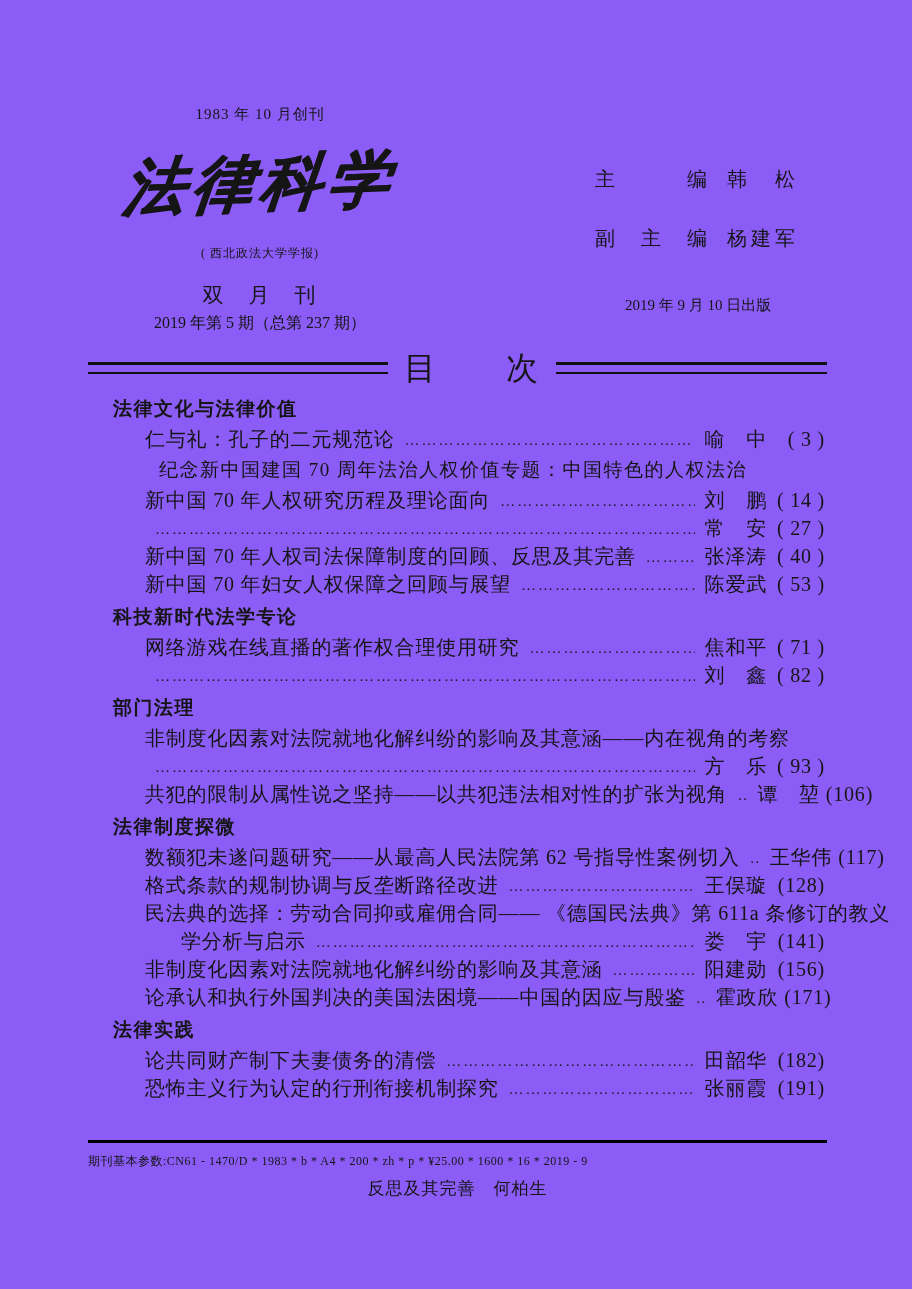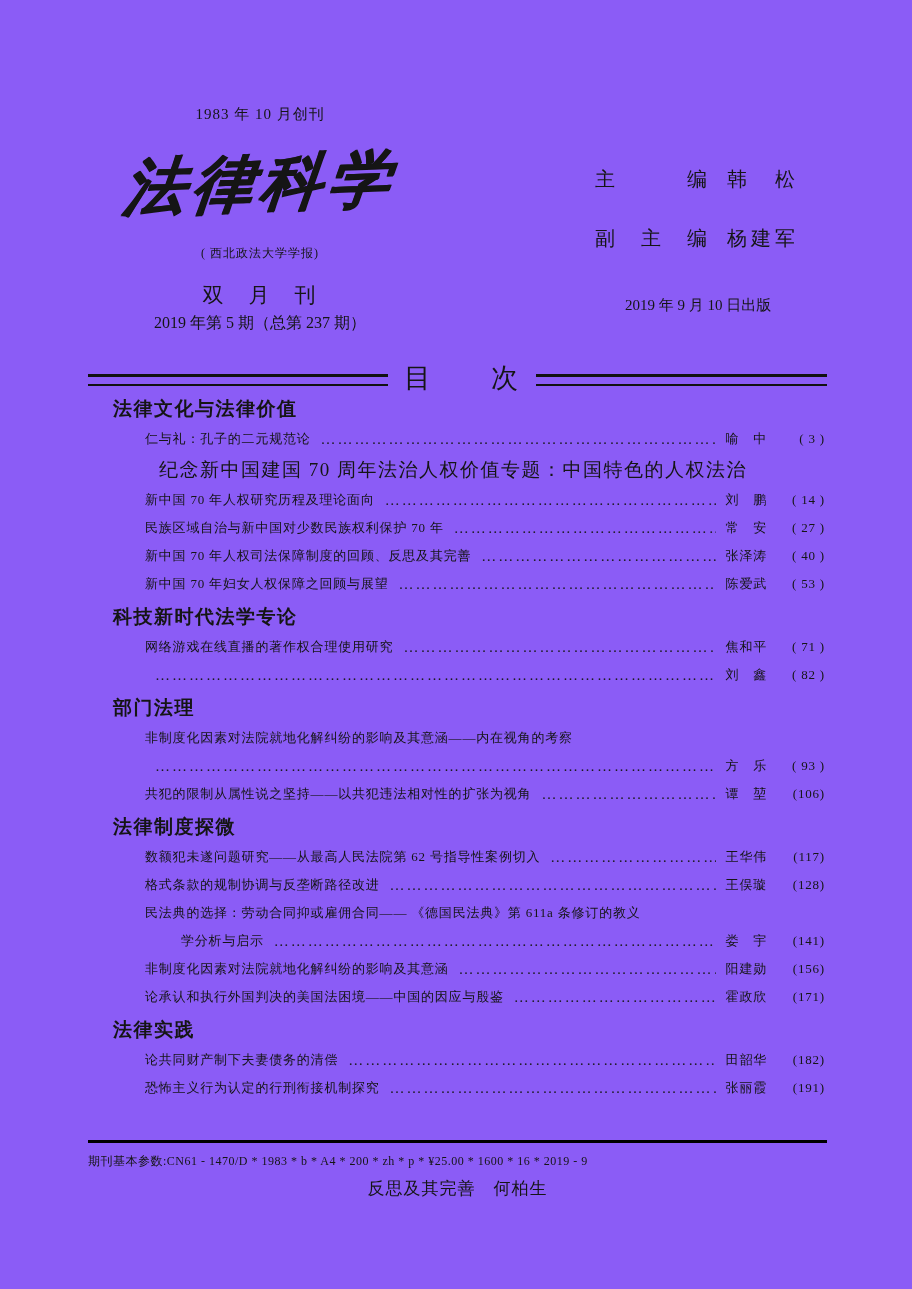--- a/index.html
+++ b/index.html
@@ -30,34 +30,34 @@
   .ed-row{display:flex;justify-content:space-between;height:26px;line-height:26px;font-size:20px;margin-left:12px;}
   .ed-row + .ed-row{margin-top:33px;}
   .ed-label{display:inline-block;width:112px;text-align:justify;text-align-last:justify;}
   .ed-name{display:inline-block;width:68px;text-align:justify;text-align-last:justify;}
   .publish{margin-top:44px;margin-left:42px;font-size:15px;line-height:20px;white-space:nowrap;}
   
   .band{position:absolute;left:88px;top:349px;width:739px;display:flex;align-items:center;}
   .band-line{height:7px;border-top:3px solid #111;border-bottom:2px solid #111;}
   .band-line.left{width:300px;}
   .band-line.right{flex:1;}
-  .band-title{font-size:27px;line-height:30px;margin:16px 16px;white-space:nowrap;letter-spacing:2px;font-family:Liberation Mono, monospace;}
+  .band-title{font-size:32px;line-height:30px;margin:4px 16px;white-space:nowrap;letter-spacing:2px;}
   
   .toc{position:absolute;left:113px;top:390px;width:712px;}
   .sec{
     height:35px;line-height:37px;
     font-family:"Liberation Sans","DejaVu Sans",sans-serif;
     font-weight:bold;font-size:19px;letter-spacing:1.5px;white-space:nowrap;
   }
   .special{
     height:33px;line-height:33px;margin-left:46px;
     font-size:19px;letter-spacing:1.5px;white-space:nowrap;
   }
   .entry{display:flex;align-items:center;height:28px;line-height:28px;
-    margin-left:32px;font-size:13px;letter-spacing:0.8px;}
+    margin-left:32px;font-size:20px;letter-spacing:0.8px;}
   .entry .t{white-space:nowrap;}
   .cont{white-space:nowrap;margin-left:36px;}
   .lead{flex:1 1 0;min-width:10px;overflow:hidden;white-space:nowrap;margin:0 8px 0 10px;}
   .lead::after{
     content:"……………………………………………………………………………………………………………………………………";
     font-size:15px;letter-spacing:2px;color:#1a1a1a;
   }
   .auth{white-space:nowrap;margin-left:2px;}
   .pg{width:52px;text-align:right;white-space:nowrap;margin-left:6px;}
   
@@ -112,21 +112,20 @@
     <div class="special">纪念新中国建国 70 周年法治人权价值专题：中国特色的人权法治</div>
 
     <div class="entry">
       <span class="t">新中国 70 年人权研究历程及理论面向</span>
       <span class="lead"></span>
       <span class="auth">刘　鹏</span>
       <span class="pg">( 14 )</span>
     </div>
 
     <div class="entry">
-      <span class="t">民族区域自治与新中国对少数民族权利保护 70 年</span>
       <span class="lead"></span>
       <span class="auth">常　安</span>
       <span class="pg">( 27 )</span>
     </div>
 
     <div class="entry">
       <span class="t">新中国 70 年人权司法保障制度的回顾、反思及其完善</span>
       <span class="lead"></span>
       <span class="auth">张泽涛</span>
       <span class="pg">( 40 )</span>

